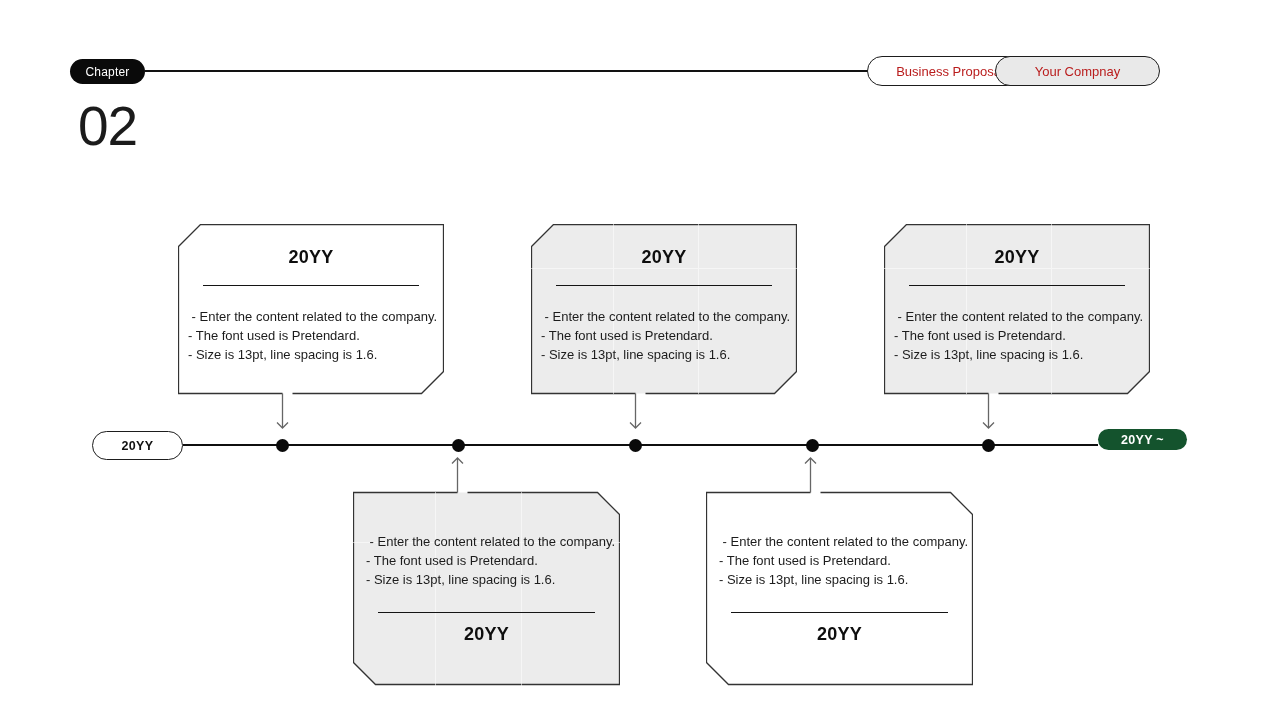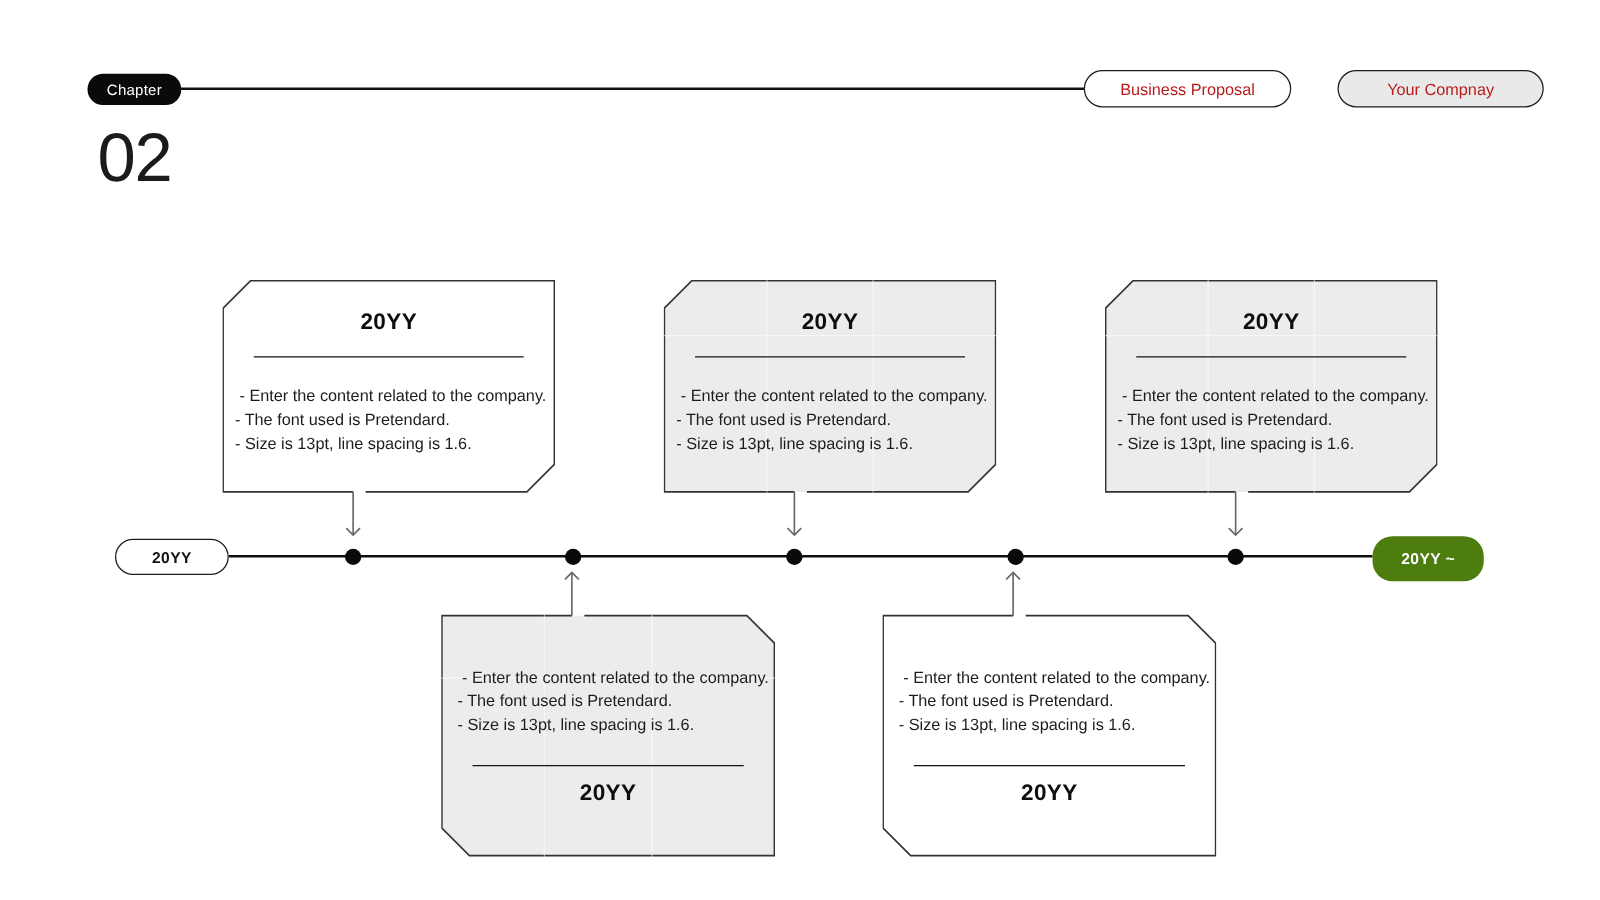--- a/index.html
+++ b/index.html
@@ -7,31 +7,31 @@
     position:relative;width:1280px;height:720px;background:#ffffff;
     font-family:"Liberation Sans",sans-serif;color:#111;overflow:hidden;
   }
   
   .chip{position:absolute;display:flex;align-items:center;justify-content:center;box-sizing:border-box;}
   .chapter-chip{left:70px;top:59px;width:75px;height:25px;background:#0a0a0a;color:#fff;
     border-radius:13px;font-size:12px;letter-spacing:.2px;}
   .header-line{position:absolute;left:144px;top:70px;width:724px;height:1.5px;background:#121212;}
   .outline-chip{height:30px;border:1.6px solid #1d1d1d;border-radius:16px;font-size:13px;color:#b91c1c;}
   .bp-chip{left:867px;top:56px;width:166px;background:#ffffff;}
-  .yc-chip{left:1070px;top:56px;width:165px;background:#e9e9e9;}
+  .yc-chip{left:995px;top:56px;width:165px;background:#e9e9e9;}
   
   .title-row{position:absolute;left:78px;top:97px;display:flex;align-items:flex-start;gap:36px;}
   .title-num{font-size:55px;line-height:58px;font-weight:400;color:#1b1b1b;letter-spacing:-1px;}
   .title-text{font-size:55px;line-height:58px;font-weight:700;color:#0c0c0c;letter-spacing:-1.5px;}
   
   .tl-line{position:absolute;left:183px;top:444px;width:915px;height:1.6px;background:#0f0f0f;}
   .tl-dot{position:absolute;top:438.5px;width:13px;height:13px;border-radius:50%;background:#0a0a0a;}
   .tl-start{left:92px;top:431px;width:91px;height:29px;background:#fff;border:1.4px solid #1d1d1d;
     border-radius:15px;font-size:12.5px;font-weight:bold;letter-spacing:.3px;}
-  .tl-end{left:1098px;top:429px;width:89px;height:36px;background:#4d7c0f;color:#fff;
+  .tl-end{left:1098px;top:429px;width:89px;height:21px;background:#14532d;color:#fff;
     border-radius:16px;font-size:12.5px;font-weight:bold;letter-spacing:.3px;}
   
   .card{position:absolute;}
   .card svg.shape{position:absolute;left:0;pointer-events:none;}
   .card-top{width:266px;height:170px;}
   .card-top svg.shape{top:0;}
   .card-bottom{width:267px;height:194px;}
   .card-bottom svg.shape{top:-42px;}
   .card .year{position:absolute;left:0;right:0;text-align:center;font-size:18px;font-weight:bold;
     color:#0e0e0e;letter-spacing:.3px;}

